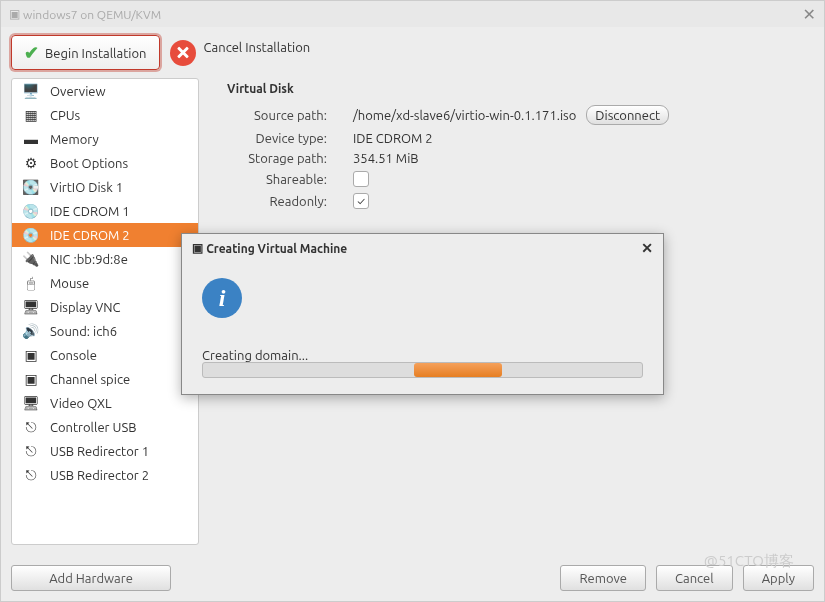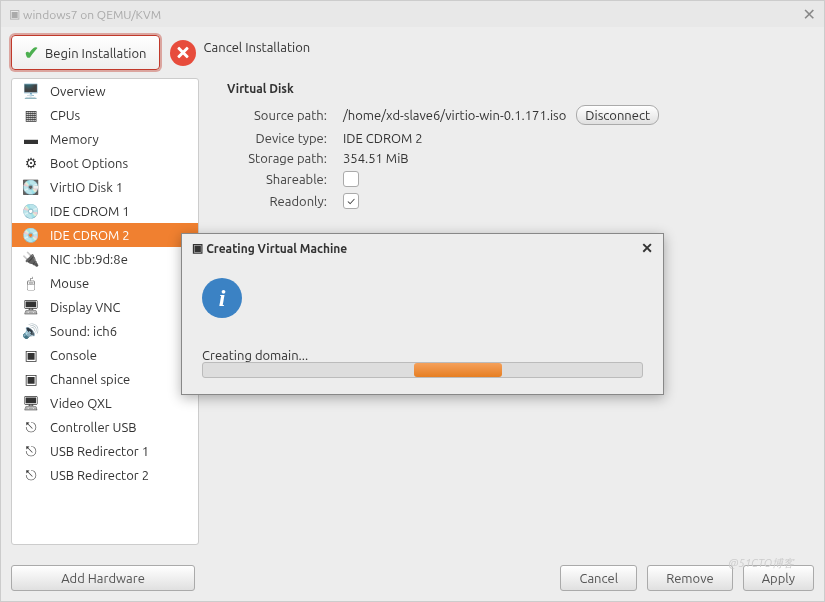--- a/index.html
+++ b/index.html
@@ -18,37 +18,37 @@
 .check { color: #4caf50; font-size: 18px; font-weight: bold; }
 .body { flex: 1; display: flex; padding: 0 10px 10px 10px; gap: 8px; overflow: hidden; }
 .sidebar { width: 188px; background: #fff; border: 1px solid #ccc; border-radius: 3px; overflow-y: auto; }
 .sidebar-item { display: flex; align-items: center; gap: 8px; padding: 3px 8px; cursor: pointer; height: 24px; }
 .sidebar-item.selected { background: #f08030; color: #fff; }
 .icon-box { width: 22px; height: 18px; display: flex; align-items: center; justify-content: center; font-size: 14px; }
 .main { flex: 1; background: #ededed; display: flex; flex-direction: column; }
 .main-top { padding: 4px 20px 10px 20px; }
 .main-title { font-size: 12px; font-weight: bold; margin-bottom: 10px; }
 .detail-row { display: flex; align-items: center; margin-bottom: 6px; }
-.detail-label { width: 100px; text-align: right; margin-right: 16px; color: #444; }
+.detail-label { width: 100px; text-align: right; margin-right: 26px; color: #444; }
 .disconnect-btn { margin-left: 10px; padding: 2px 8px; background: linear-gradient(#fff,#e0e0e0); border: 1px solid #aaa; border-radius: 9px; cursor: pointer; }
 .checkbox { width: 16px; height: 16px; border: 1px solid #aaa; border-radius: 3px; background: #fff; display: inline-flex; align-items: center; justify-content: center; font-size: 11px; }
 .footer { padding: 10px; display: flex; gap: 10px; align-items: center; }
 .footer-btn { padding: 5px 18px; background: linear-gradient(#fff,#e0e0e0); border: 1px solid #aaa; border-radius: 3px; color: #555; cursor: pointer; }
 .footer .spacer { flex: 1; }
 
 .dialog { position: absolute; left: 180px; top: 232px; width: 483px; background: #ededed; border: 1px solid #888; box-shadow: 0 3px 12px rgba(0,0,0,0.3); }
 .dialog-title { padding: 6px 10px; display: flex; align-items: center; font-size: 12px; font-weight: bold; background: #ededed; }
 .dialog-title .spacer { flex: 1; }
 .dialog-body { padding: 16px 20px; }
 .dialog-msg { display: flex; gap: 14px; margin-bottom: 30px; }
 .info-icon { width: 40px; height: 40px; background: #3b82c4; border-radius: 50%; color: #fff; display: flex; align-items: center; justify-content: center; font-size: 24px; font-style: italic; font-family: serif; font-weight: bold; flex-shrink: 0; }
 .progress-label { }
 .progress-bar { width: 100%; height: 16px; background: #ddd; border: 1px solid #bbb; border-radius: 3px; position: relative; overflow: hidden; }
 .progress-fill { position: absolute; left: 48%; width: 20%; height: 100%; background: linear-gradient(#f5a05a,#e67e22); border-radius: 3px; }
-.watermark { position: absolute; right: 30px; bottom: 30px; color: #ccc; font-size: 11px; font-style: italic; }
+.watermark { position: absolute; right: 30px; bottom: 30px; color: #ccc; font-size: 15px; }
 </style>
 </head>
 <body>
 
 <div class="window">
 
   <div class="titlebar">
     <span>▣</span>&nbsp;
     <span>windows7 on QEMU/KVM</span>
     <div class="spacer"></div>
@@ -165,24 +165,24 @@
           <div class="checkbox">
               <span>✓</span>
             </div>
         </div>
       </div>
     </div>
 
   </div>
 
   <div class="footer">
-    <div class="footer-btn" style="width:184px;text-align:center">Add Hardware</div>
+    <div class="footer-btn" style="width:160px;text-align:center">Add Hardware</div>
     <div class="spacer"></div>
+    <div class="footer-btn">Remove</div>
     <div class="footer-btn">Cancel</div>
-    <div class="footer-btn">Remove</div>
     <div class="footer-btn">Apply</div>
   </div>
 
   <div class="dialog">
     <div class="dialog-title">
       <span>▣</span>&nbsp;
       <span>Creating Virtual Machine</span>
       <div class="spacer"></div>
       <span style="font-size:14px;cursor:pointer">✕</span>
     </div>

